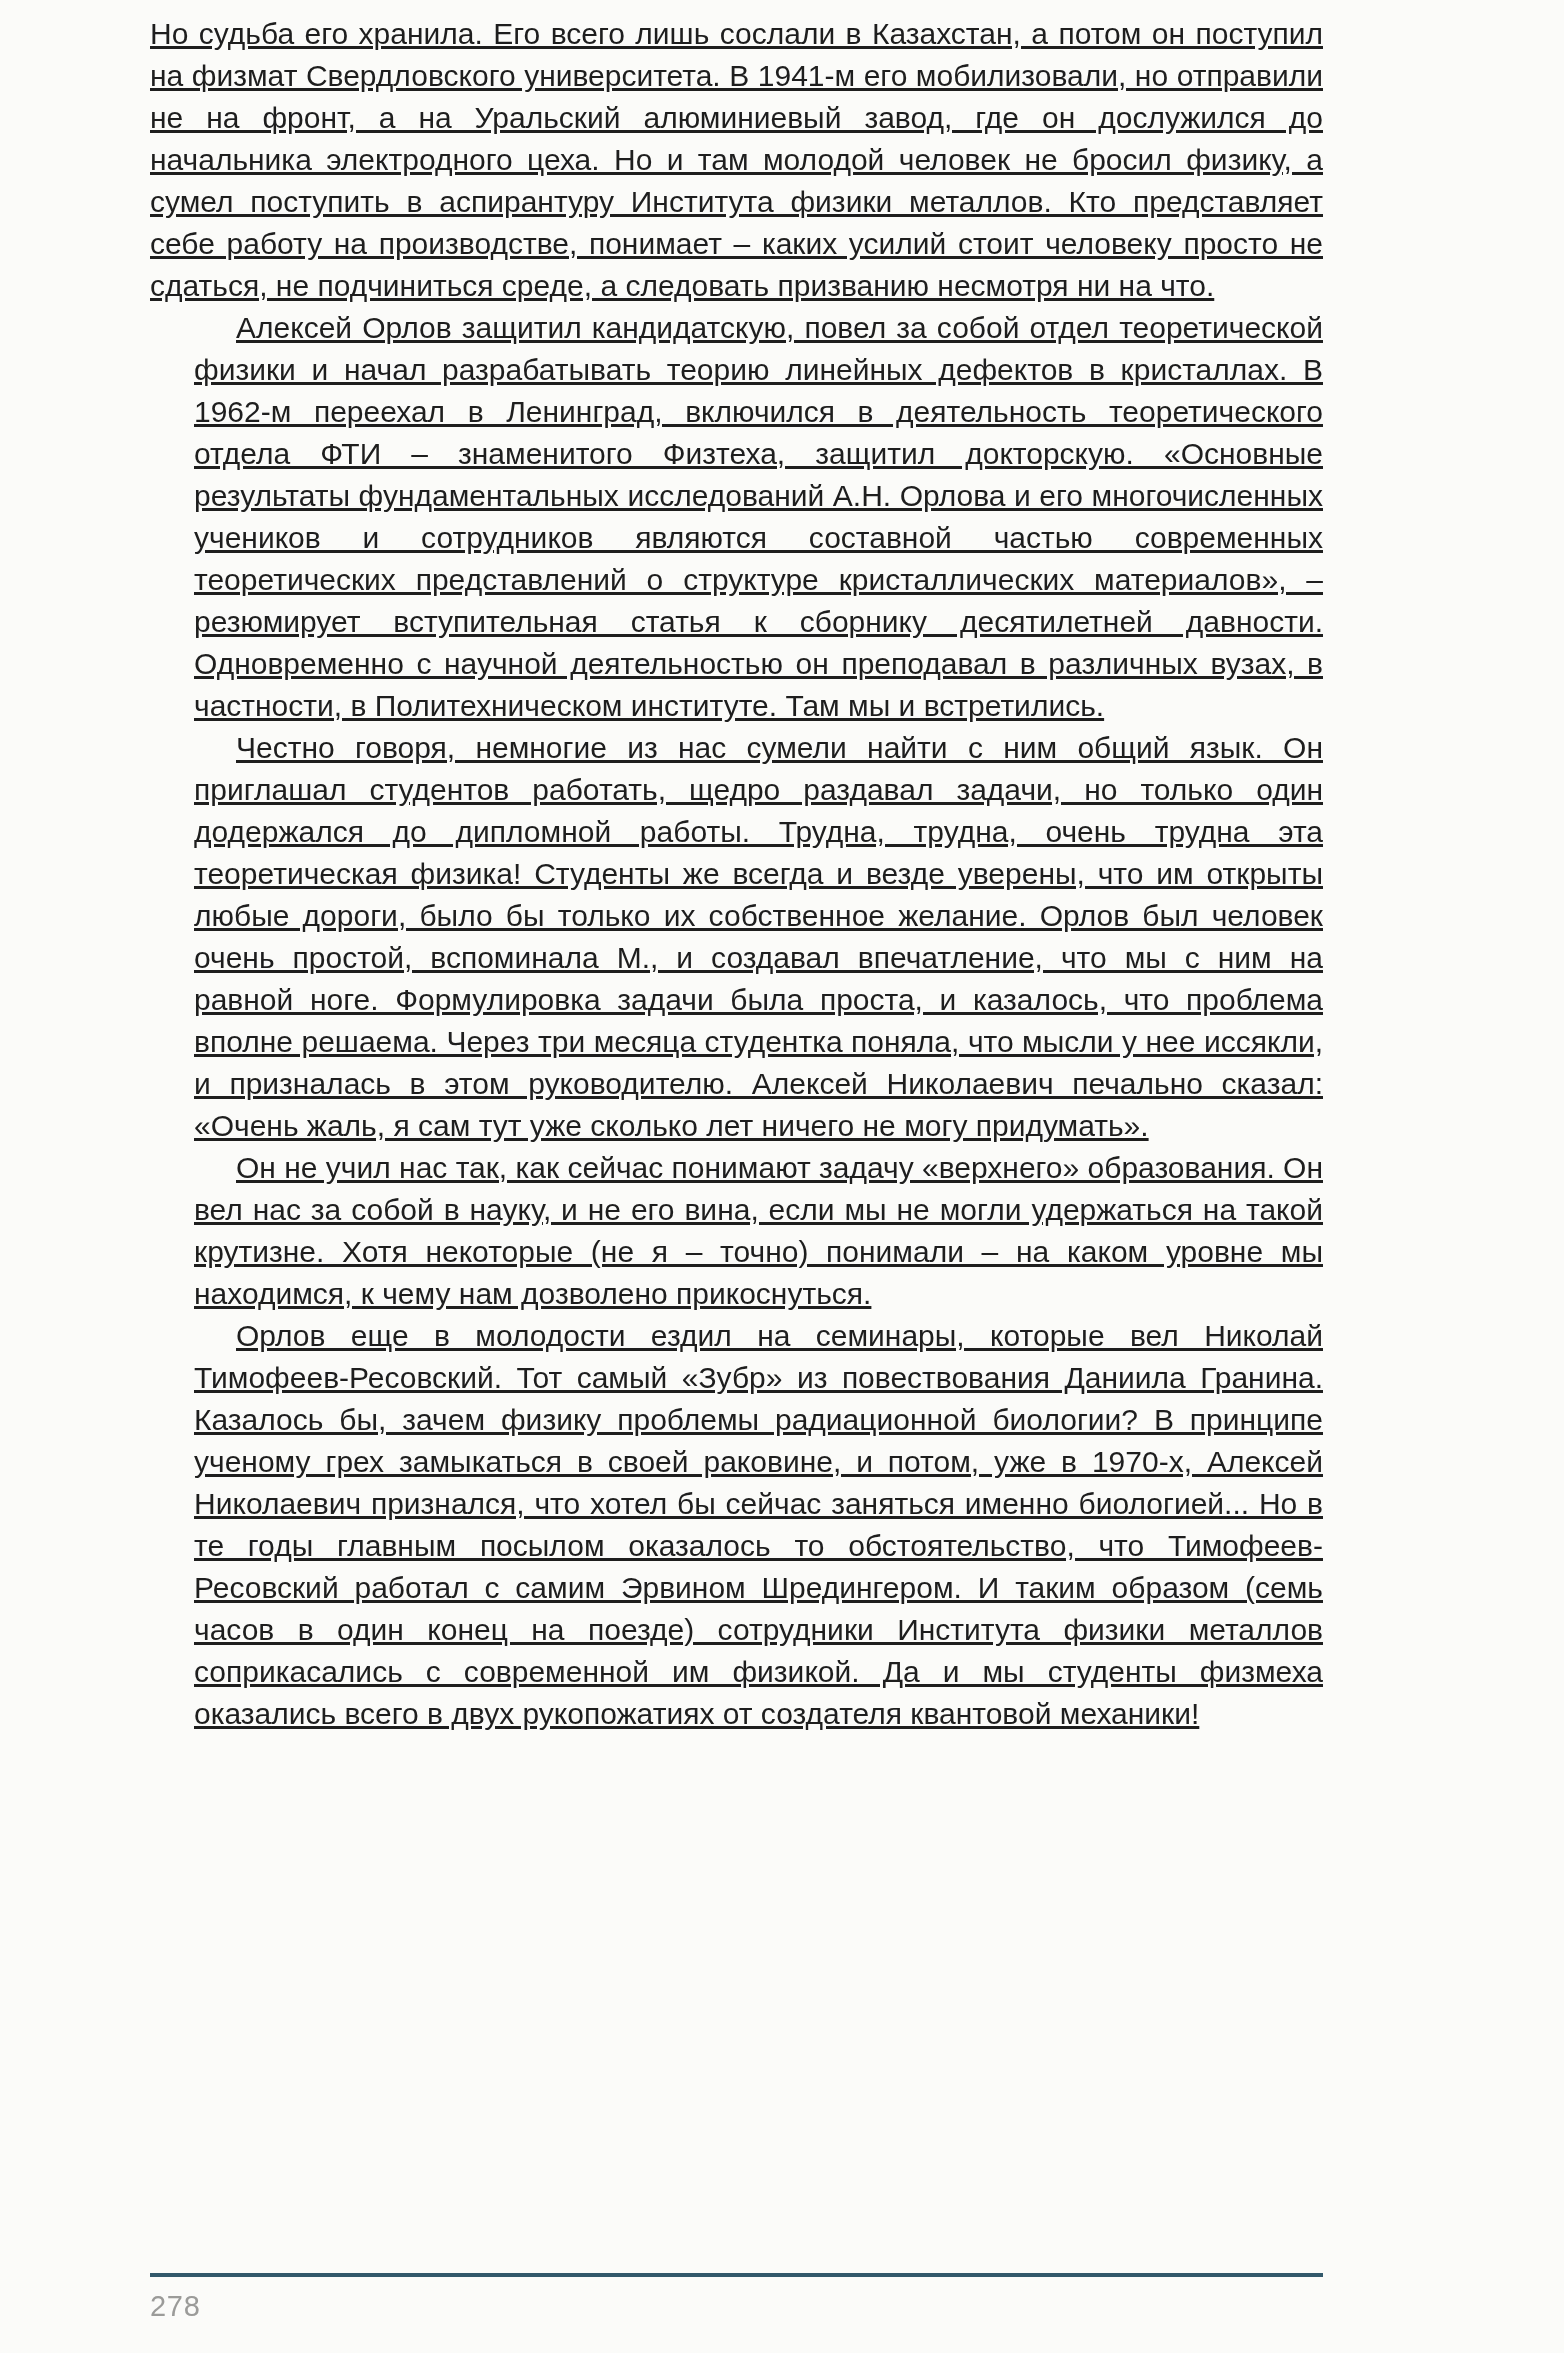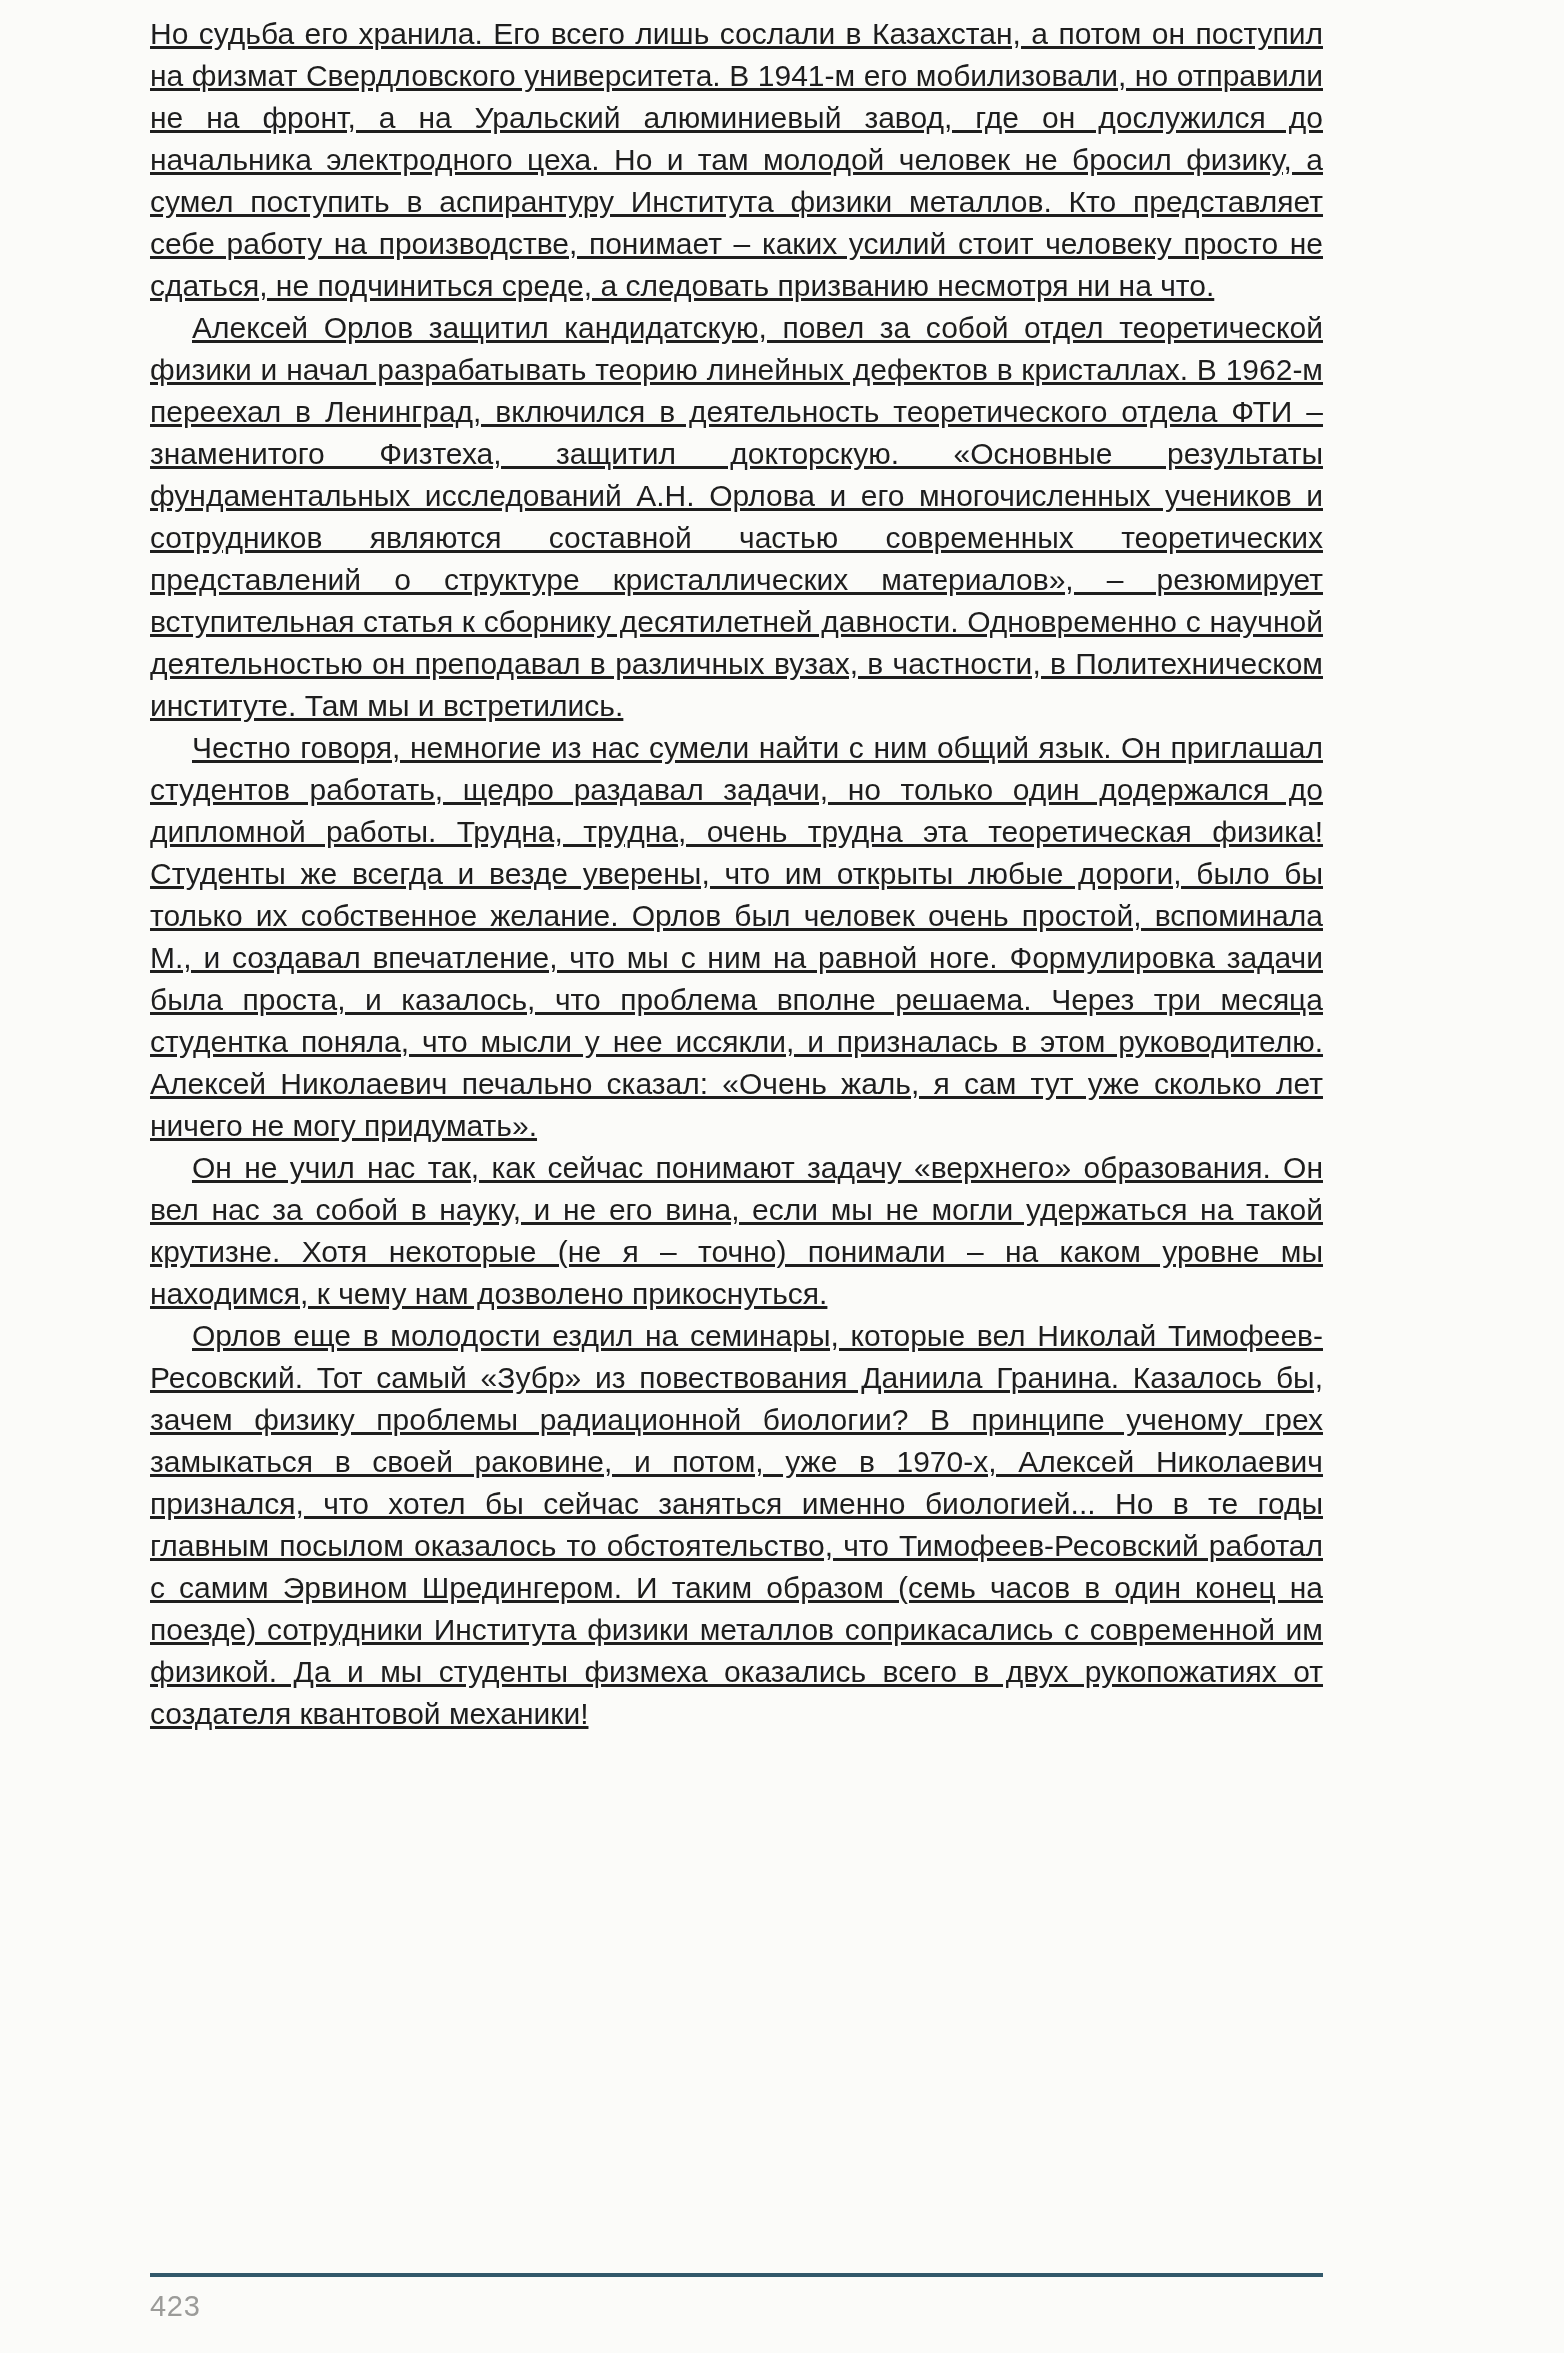--- a/index.html
+++ b/index.html
@@ -27,20 +27,21 @@
     hyphens: auto;
     text-decoration: underline;
     -webkit-hyphens: auto;
   }
   .para {
     margin: 0;
     padding: 0;
   }
   .para.indent {
     text-indent: 42px;
+    margin-left: 44px;
   }
   .footer-rule {
     position: absolute;
     left: 150px;
     top: 2273px;
     width: 1173px;
     height: 3.9px;
   }
   .page-number {
     position: absolute;
@@ -59,16 +60,16 @@
 
   <div class="text-block" style="color: rgb(30, 30, 30);">
     <p class="para">Но судьба его хранила. Его всего лишь сослали в Казахстан, а потом он поступил на физмат Свердловского университета. В 1941-м его мобилизовали, но отправили не на фронт, а на Уральский алюминиевый завод, где он дослужился до начальника электродного цеха. Но и там молодой человек не бросил физику, а сумел поступить в аспирантуру Института физики металлов. Кто представляет себе работу на производстве, понимает – каких усилий стоит человеку просто не сдаться, не подчиниться среде, а следовать призванию несмотря ни на что.</p>
     <p class="para indent">Алексей Орлов защитил кандидатскую, повел за собой отдел теоретической физики и начал разрабатывать теорию линейных дефектов в кристаллах. В 1962-м переехал в Ленинград, включился в деятельность теоретического отдела ФТИ – знаменитого Физтеха, защитил докторскую. «Основные результаты фундаментальных исследований А.Н. Орлова и его многочисленных учеников и сотрудников являются составной частью современных теоретических представлений о структуре кристаллических материалов», – резюмирует вступительная статья к сборнику десятилетней давности. Одновременно с научной деятельностью он преподавал в различных вузах, в частности, в Политехническом институте. Там мы и встретились.</p>
     <p class="para indent">Честно говоря, немногие из нас сумели найти с ним общий язык. Он приглашал студентов работать, щедро раздавал задачи, но только один додержался до дипломной работы. Трудна, трудна, очень трудна эта теоретическая физика! Студенты же всегда и везде уверены, что им открыты любые дороги, было бы только их собственное желание. Орлов был человек очень простой, вспоминала М., и создавал впечатление, что мы с ним на равной ноге. Формулировка задачи была проста, и казалось, что проблема вполне решаема. Через три месяца студентка поняла, что мысли у нее иссякли, и призналась в этом руководителю. Алексей Николаевич печально сказал: «Очень жаль, я сам тут уже сколько лет ничего не могу придумать».</p>
     <p class="para indent">Он не учил нас так, как сейчас понимают задачу «верхнего» образования. Он вел нас за собой в науку, и не его вина, если мы не могли удержаться на такой крутизне. Хотя некоторые (не я – точно) понимали – на каком уровне мы находимся, к чему нам дозволено прикоснуться.</p>
     <p class="para indent">Орлов еще в молодости ездил на семинары, которые вел Николай Тимофеев-Ресовский. Тот самый «Зубр» из повествования Даниила Гранина. Казалось бы, зачем физику проблемы радиационной биологии? В принципе ученому грех замыкаться в своей раковине, и потом, уже в 1970-х, Алексей Николаевич признался, что хотел бы сейчас заняться именно биологией... Но в те годы главным посылом оказалось то обстоятельство, что Тимофеев-Ресовский работал с самим Эрвином Шредингером. И таким образом (семь часов в один конец на поезде) сотрудники Института физики металлов соприкасались с современной им физикой. Да и мы студенты физмеха оказались всего в двух рукопожатиях от создателя квантовой механики!</p>
   </div>
 
   <div class="footer-rule" style="background: rgb(51, 89, 107);"></div>
-  <div class="page-number" style="color: rgb(155, 155, 153);">423</div>
+  <div class="page-number" style="color: rgb(155, 155, 153);">278</div>
 
 </div>
 
 
 </body></html>

